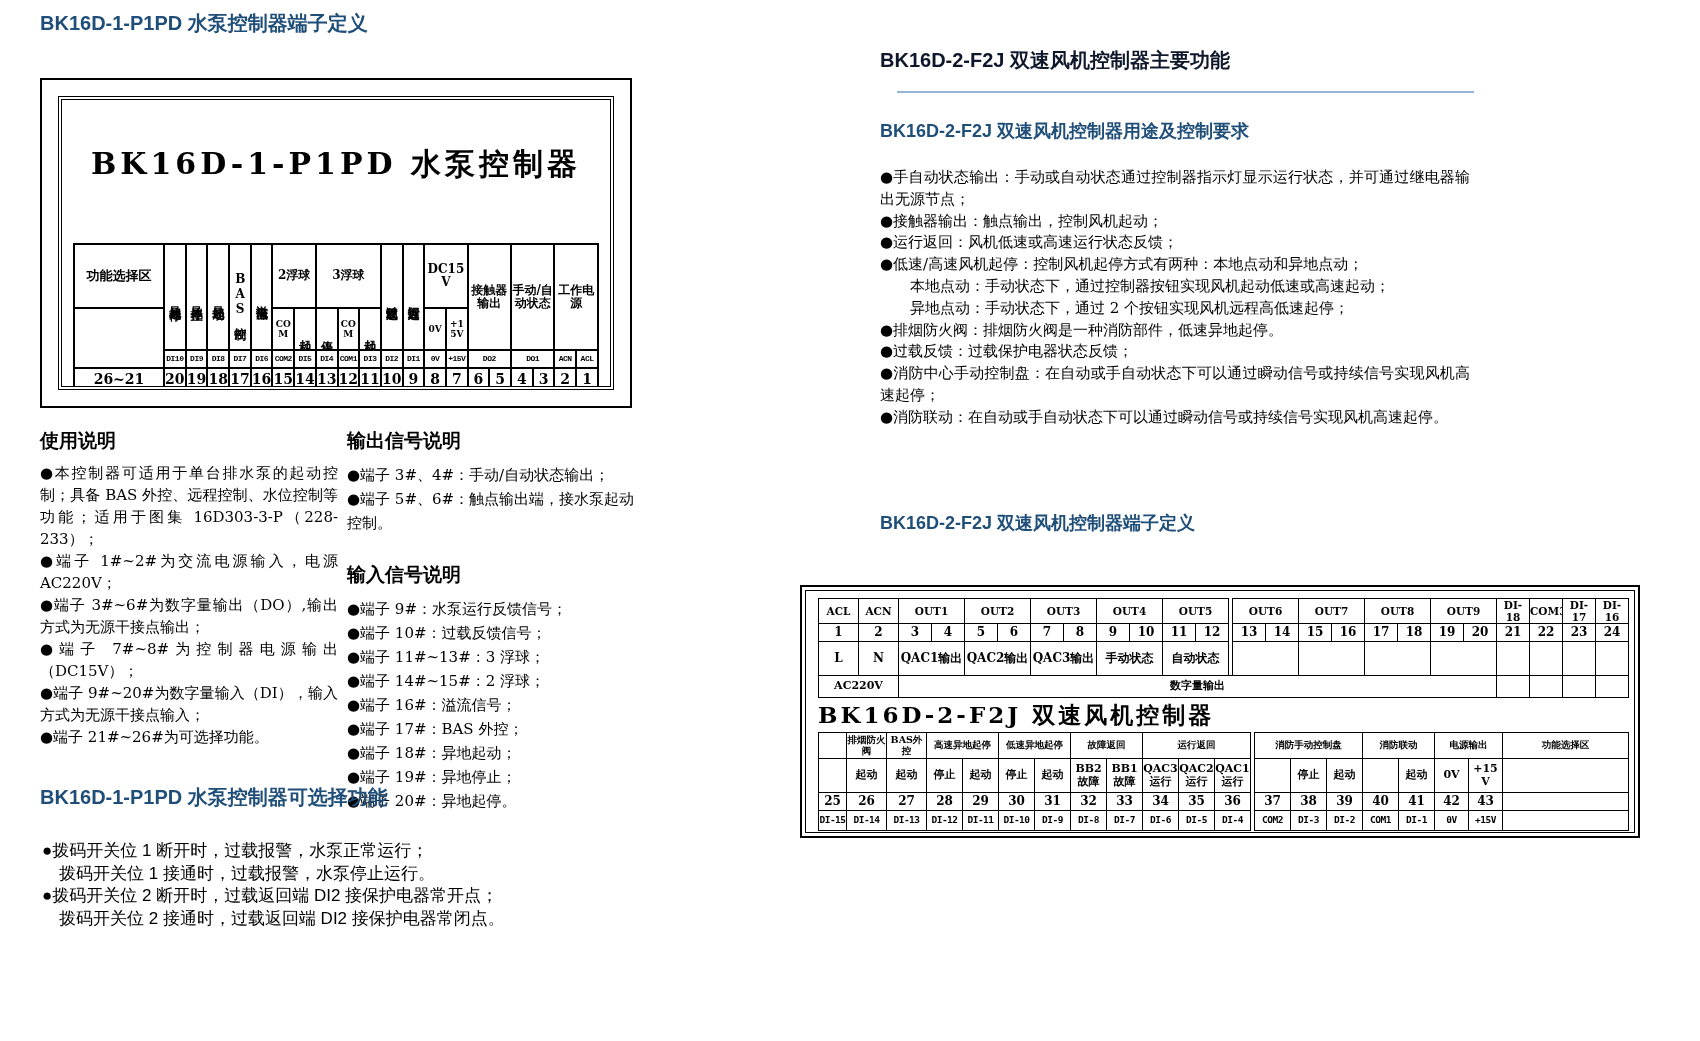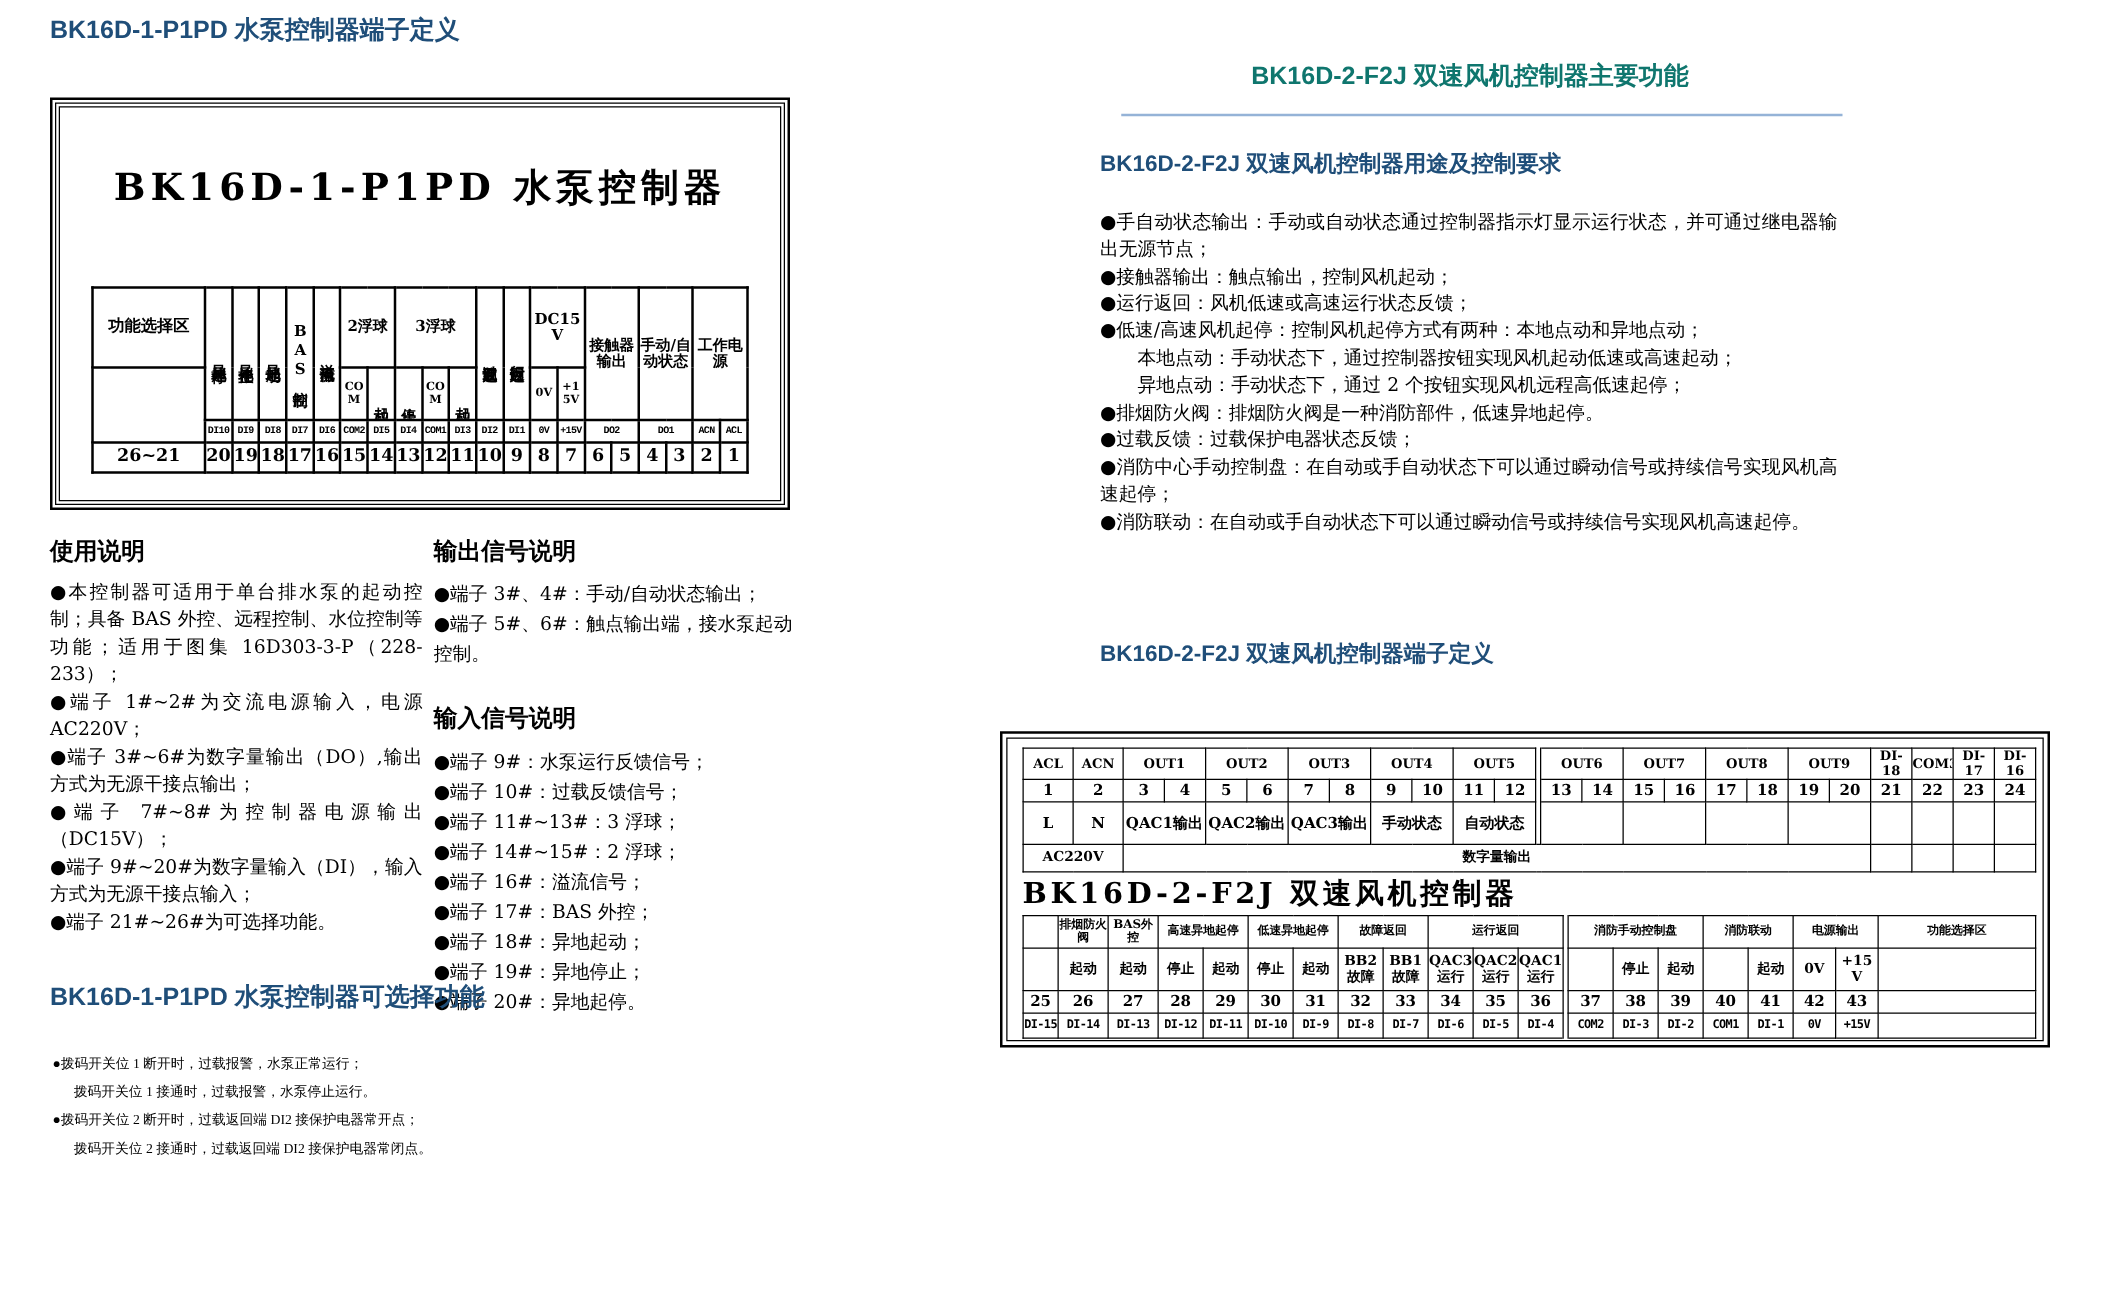--- a/index.html
+++ b/index.html
@@ -4,41 +4,41 @@
 <style>
   *{box-sizing:border-box}
   html,body{margin:0;padding:0;background:#fff}
   #page{position:relative;width:1700px;height:1041px;background:#ffffff;
         font-family:"DejaVu Serif",serif;color:#000;overflow:hidden}
   .abs{position:absolute}
 
   
   .hblue{font-family:"Liberation Sans","DejaVu Sans",sans-serif;font-weight:bold;color:#1f4e79;white-space:nowrap}
   #left-h1{left:40px;top:10px;font-size:20px}
-  #right-title{left:880px;top:47px;width:592px;text-align:center;font-size:20px;color:#0f766e;white-space:nowrap}
+  #right-title{left:880px;top:47px;width:592px;text-align:left;font-size:20px;color:#0f172a;white-space:nowrap}
   #right-rule{left:897px;top:91px;width:577px;height:0;border-top:2px solid #95b3d7}
   #right-h-req{left:880px;top:119px;font-size:18px}
   #right-h-term{left:880px;top:511px;font-size:18px}
   #left-h2{left:40px;top:784px;font-size:20px}
 
   
   .sec-h{font-size:19px;font-weight:bold;font-family:"DejaVu Sans","Liberation Sans",sans-serif;color:#000}
   #left-usage-h{left:40px;top:428px}
   #left-usage{left:40px;top:462px;width:298px;font-size:15px;line-height:22px;text-align:justify}
   #mid-col{left:347px;top:428px;width:302px}
   #mid-col .items{margin-top:9px;font-size:15px;line-height:24px}
   #mid-col .gap-h{margin-top:27px}
   #right-req{left:880px;top:167px;width:590px;font-size:15px;line-height:21.8px;text-align:justify}
   #right-req .sub{padding-left:30px}
-  #left-opt{left:42px;top:840px;width:490px;font-size:11px;line-height:22.5px;
-            font-family:Liberation Serif, serif}
+  #left-opt{left:42px;top:840px;width:490px;font-size:17px;line-height:22.5px;
+            font-family:Liberation Sans, sans-serif}
   #left-opt .cont{padding-left:17px}
 
   
-  #panel1{left:40px;top:78px;width:592px;height:330px;border:2px solid #000;padding:2px}
+  #panel1{left:40px;top:78px;width:592px;height:330px;border:2px solid #000;padding:16px}
   .bord-b{border:1px solid #000;height:100%;padding:2px}
   .bord-c{border:1px solid #000;height:100%;position:relative;overflow:hidden}
   #panel2{left:800px;top:585px;width:840px;height:253px;border:2px solid #000;padding:3px}
   .bord-d{border:1px solid #000;height:100%;padding:7px 12px 0;overflow:hidden}
 
   
   .t1-title{margin-top:44px;text-align:center;font-size:30px;font-weight:bold;letter-spacing:4px;white-space:nowrap}
   .g1{border-collapse:collapse;table-layout:fixed;width:526px;margin:58px auto 0}
   .g1 td{border:2px solid #000;text-align:center;vertical-align:middle;font-weight:bold;
          padding:0;overflow:hidden;font-size:12px;line-height:1.12;word-break:break-all}

